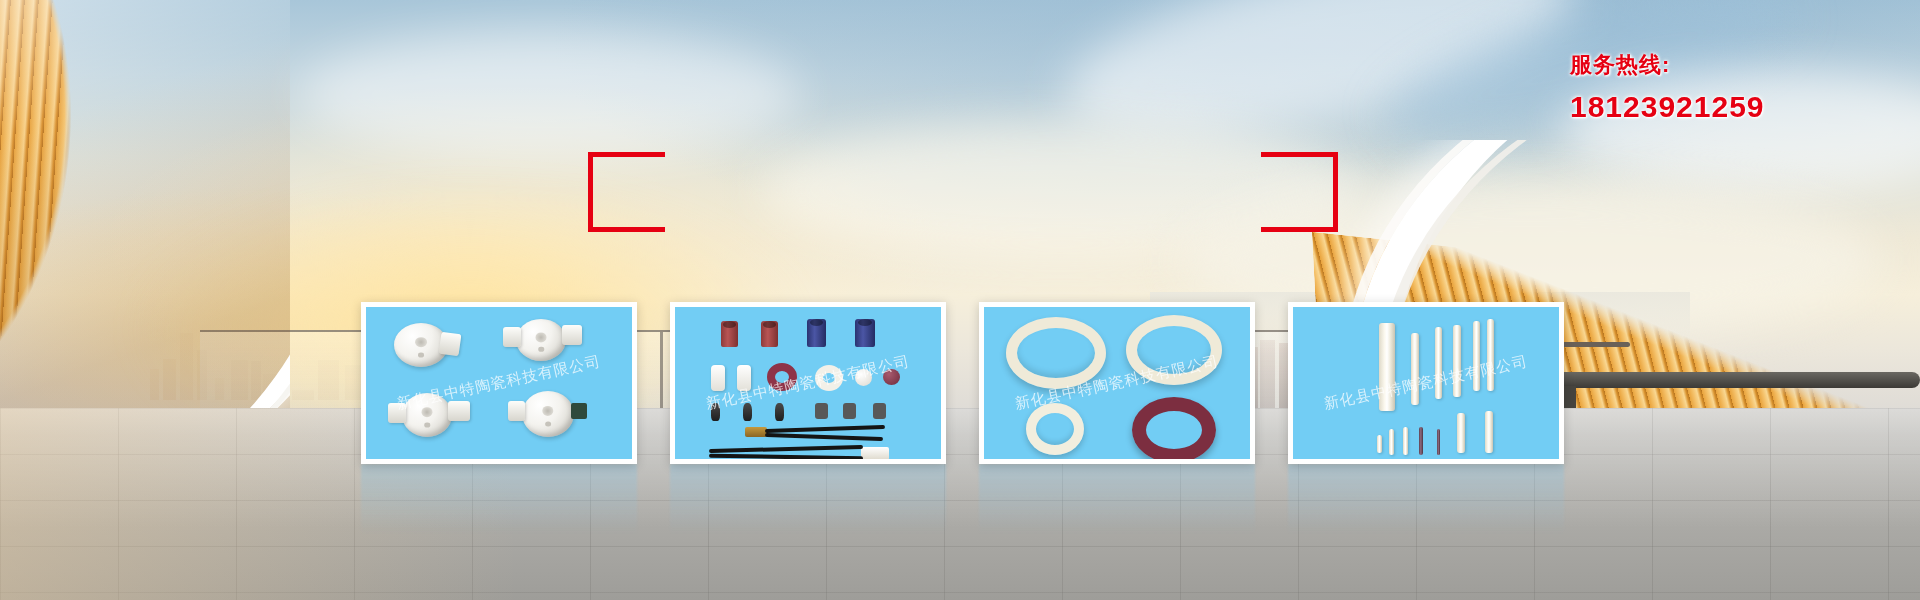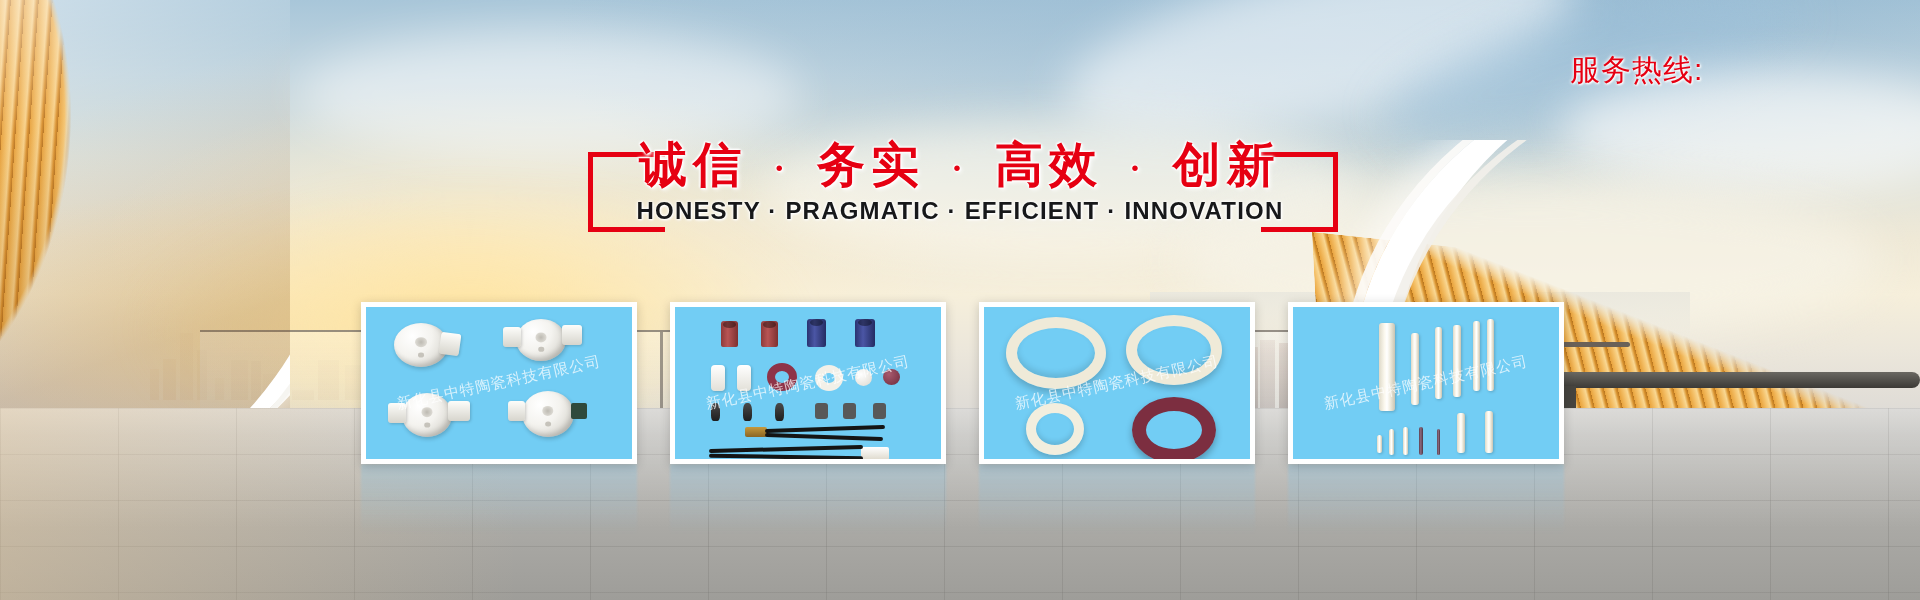--- a/index.html
+++ b/index.html
@@ -108,21 +108,21 @@
   .slogan-cn .dot{font-size:30px;vertical-align:middle;padding:0 4px;}
   .slogan-en{position:absolute;left:0;top:197px;width:1920px;text-align:center;
     font-size:24px;font-weight:700;letter-spacing:1.2px;color:#17181a;
     text-shadow:0 0 3px #fff,0 0 4px #fff,1px 1px 2px rgba(255,255,255,.95);
     white-space:nowrap;}
 
   
   .right-block{position:absolute;left:1570px;top:50px;text-align:left;}
   .rb-line1{font-size:22px;font-weight:700;color:#e60012;letter-spacing:2px;
     text-shadow:0 0 3px #fff,0 0 4px #fff,1px 1px 2px #fff;margin-bottom:14px;}
-  .rb-line2{font-size:30px;font-weight:400;color:#e60012;letter-spacing:1px;
+  .rb-line2{font-size:22px;font-weight:700;color:#e60012;letter-spacing:1px;
     text-shadow:0 0 3px #fff,0 0 4px #fff,1px 1px 2px #fff;margin-bottom:10px;}
   .rb-phone{font-size:30px;font-weight:700;color:#e60012;letter-spacing:1px;
     text-shadow:0 0 3px #fff,0 0 5px #fff,1px 1px 2px #fff;}
 
   
   .panels{position:absolute;left:361px;top:302px;width:1220px;height:162px;display:flex;gap:33px;}
   .panel{position:relative;width:276px;height:162px;background:#ffffff;padding:5px;
     box-sizing:border-box;box-shadow:0 2px 10px rgba(0,0,0,.18);}
   .panel-inner{position:relative;width:100%;height:100%;background:#72cdf4;overflow:hidden;}
   .wm{position:absolute;left:50%;top:50%;transform:translate(-50%,-50%) rotate(-12deg);
@@ -264,33 +264,24 @@
   <div class="bench-rail-v"></div>
 
   <div class="floor"></div>
   <div class="floor-lines"></div>
   <div class="floor-gloss"></div>
   <div class="floor-warm"></div>
 
   <div class="bracket bracket-l"></div>
   <div class="bracket bracket-r"></div>
 
-  <div class="slogan-cn">
-    <span>诚信</span>
-    <span class="dot">·</span>
-    <span>务实</span>
-    <span class="dot">·</span>
-    <span>高效</span>
-    <span class="dot">·</span>
-    <span>创新</span>
-  </div>
-  <div class="slogan-en">HONESTY · PRAGMATIC · EFFICIENT · INNOVATION</div>
 
   <div class="right-block">
     <div class="rb-line2">服务热线:</div>
+    <div class="rb-phone">18123921259</div>
   </div>
 
   <div class="reflections">
     <div class="refl"></div>
     <div class="refl"></div>
     <div class="refl"></div>
     <div class="refl"></div>
   </div>
 
   <div class="panels">

